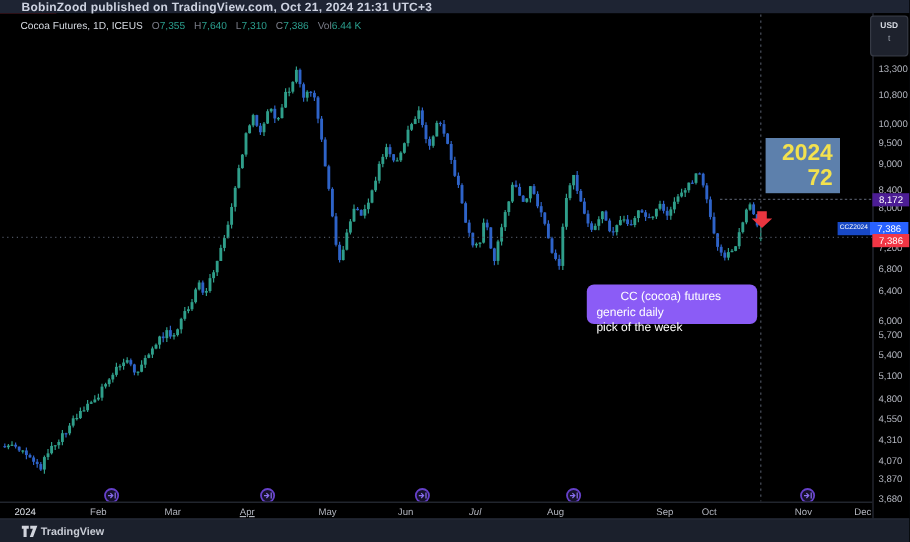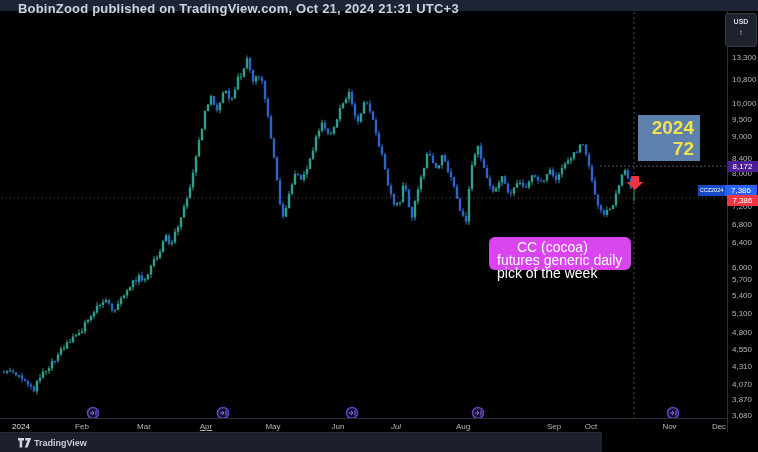--- a/index.html
+++ b/index.html
@@ -1,20 +1,20 @@
 <!DOCTYPE html>
 <html><head>
 <meta charset="utf-8">
 <style>
   html,body{margin:0;padding:0;background:#0b0e15;}
   #stage{position:relative;width:758px;height:452px;overflow:hidden;
          font-family:"Liberation Sans",sans-serif;background:#000;}
   
   #topbar{position:absolute;left:0;top:0;width:758px;height:11px;background:#1e2433;}
-  #topbar span{position:absolute;left:18px;top:1px;font-size:13px;font-weight:bold;color:#cdd2e0;letter-spacing:.2px;}
+  #topbar span{position:absolute;left:18px;top:1px;font-size:10px;font-weight:bold;color:#cdd2e0;letter-spacing:.2px;}
   
   #legend{position:absolute;left:17px;top:16px;font-size:8.5px;color:#d5d9e0;white-space:nowrap;z-index:5;}
   #legend .k{color:#787b86;margin-left:5px;}
   #legend .v{color:#2b9e8d;}
   
   #chart{position:absolute;left:0;top:0;z-index:1;}
   
   #price-axis{position:absolute;left:727px;top:11px;width:31px;height:421px;background:#000;border-left:1px solid #2a2e39;z-index:4;}
   .ptick{position:absolute;left:4px;font-size:8px;color:#b2b5be;}
   #unitbox{position:absolute;left:725px;top:13px;width:30px;height:32px;background:#1e222d;border:1px solid #363a45;border-radius:3px;z-index:6;text-align:center;}
@@ -30,25 +30,25 @@
   #tag-series{left:698px;top:185px;width:59px;display:flex;}
   #tag-series .sym{background:#1849c6;width:27px;font-size:5.5px;}
   #tag-series .prc{background:#2962ff;flex:1;}
   #tag-last{left:727px;top:195px;width:31px;background:#f23645;}
   #tag-date{left:610px;top:419px;width:47px;height:11px;line-height:11px;background:#f23645;color:#fff;
             font-size:6.5px;text-align:center;z-index:8;}
   
   #yearbox{position:absolute;left:638px;top:115px;width:62px;height:46px;background:#5d80ac;z-index:6;
            color:#f3e14e;font-weight:bold;font-size:19px;line-height:21px;text-align:right;padding-top:2px;box-sizing:border-box;}
   #yearbox div{padding-right:6px;}
-  #callout{position:absolute;left:489px;top:237px;width:142px;height:33px;background:#d946ef;border-radius:6px;
-           z-index:6;color:#fff;font-size:14px;line-height:13px;padding:4px 8px;box-sizing:border-box;}
+  #callout{position:absolute;left:489px;top:237px;width:142px;height:33px;background:#8b5cf6;border-radius:6px;
+           z-index:6;color:#fff;font-size:10px;line-height:13px;padding:4px 8px;box-sizing:border-box;}
   #callout .l1{text-indent:20px;}
   
-  #footer{position:absolute;left:0;top:432px;width:602px;height:20px;background:#1b202c;border-top:1px solid #262b38;z-index:5;}
+  #footer{position:absolute;left:0;top:432px;width:758px;height:20px;background:#1b202c;border-top:1px solid #262b38;z-index:5;}
   #footer .brand{position:absolute;left:34px;top:5px;font-size:9px;font-weight:bold;color:#c9cdd6;}
   #footer svg{position:absolute;left:18px;top:5px;}
 </style>
 </head>
 <body>
 
 <div id="stage">
 
   <div id="topbar">
     <span>BobinZood published on TradingView.com, Oct 21, 2024 21:31 UTC+3</span>
@@ -501,20 +501,28 @@
       <g>
         <circle cx="478" cy="413" r="5.5" fill="#15112a" stroke="#6540c9" stroke-width="1.5"></circle>
         <path d="M475,413 h4 M477,411 l2,2 -2,2 M481,410.5 v5" stroke="#8a6ff0" stroke-width="1" fill="none"></path>
       </g>
       <g>
         <circle cx="673" cy="413" r="5.5" fill="#15112a" stroke="#6540c9" stroke-width="1.5"></circle>
         <path d="M670,413 h4 M672,411 l2,2 -2,2 M676,410.5 v5" stroke="#8a6ff0" stroke-width="1" fill="none"></path>
       </g>
     </svg>
 
+  <div id="legend">
+    <span>Cocoa Futures, 1D, ICEUS</span>
+    <span class="k">O</span><span class="v">7,355</span>
+    <span class="k">H</span><span class="v">7,640</span>
+    <span class="k">L</span><span class="v">7,310</span>
+    <span class="k">C</span><span class="v">7,386</span>
+    <span class="k">Vol</span><span class="v">6.44 K</span>
+  </div>
 
   <div id="price-axis">
       <div class="ptick" style="top: 42px;">13,300</div>
       <div class="ptick" style="top: 64px;">10,800</div>
       <div class="ptick" style="top: 88px;">10,000</div>
       <div class="ptick" style="top: 104px;">9,500</div>
       <div class="ptick" style="top: 121px;">9,000</div>
       <div class="ptick" style="top: 143px;">8,400</div>
       <div class="ptick" style="top: 158px;">8,000</div>
       <div class="ptick" style="top: 191px;">7,200</div>

